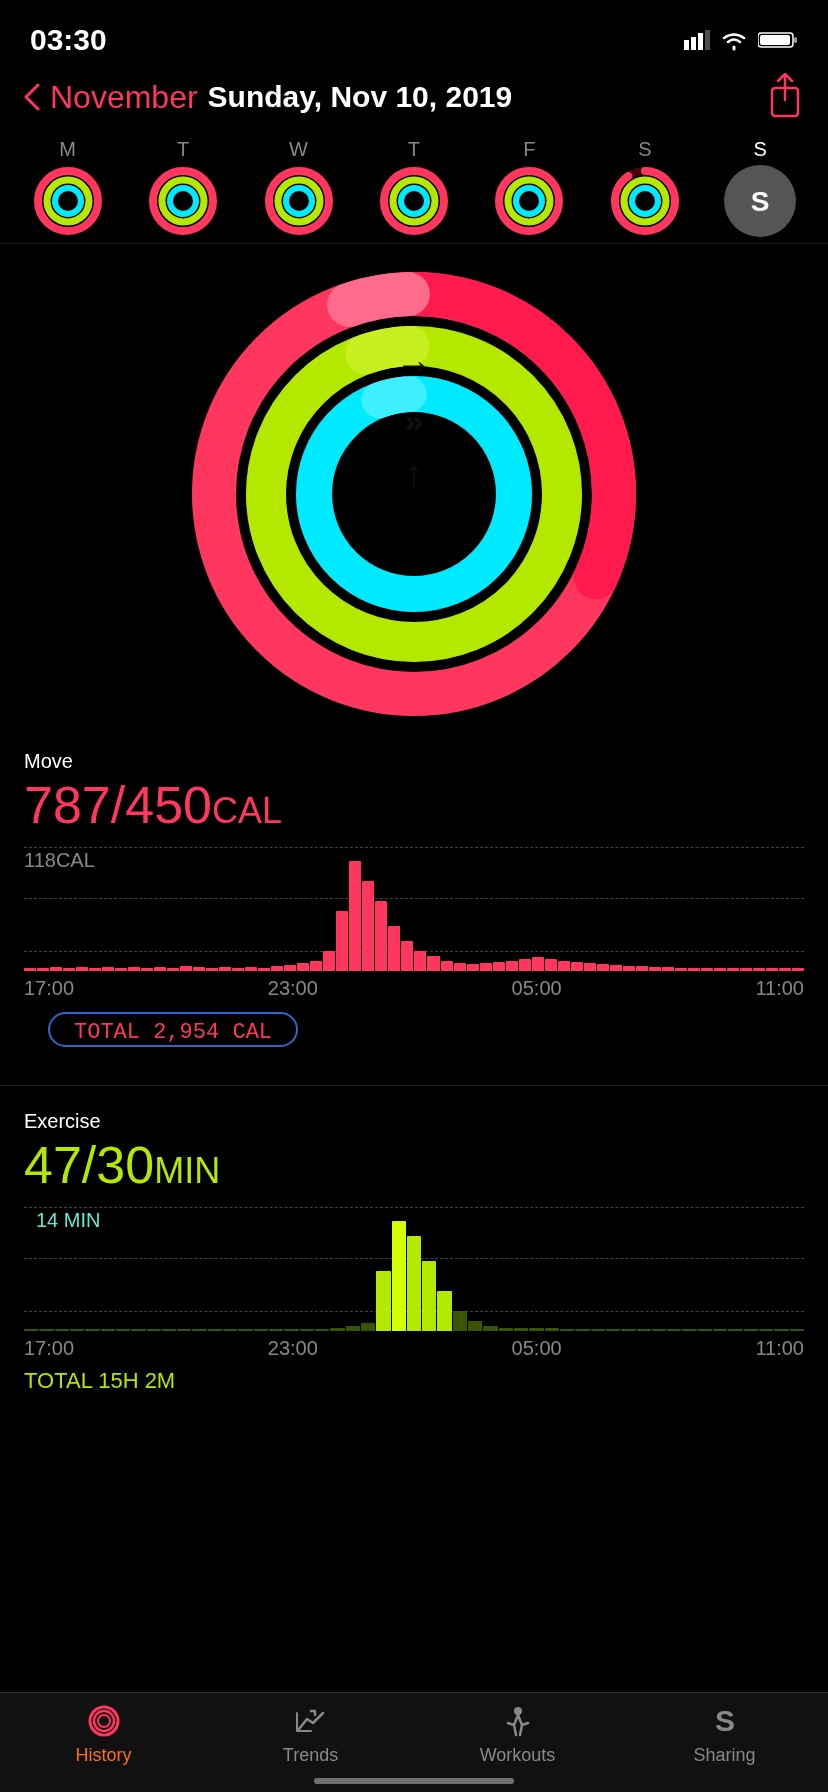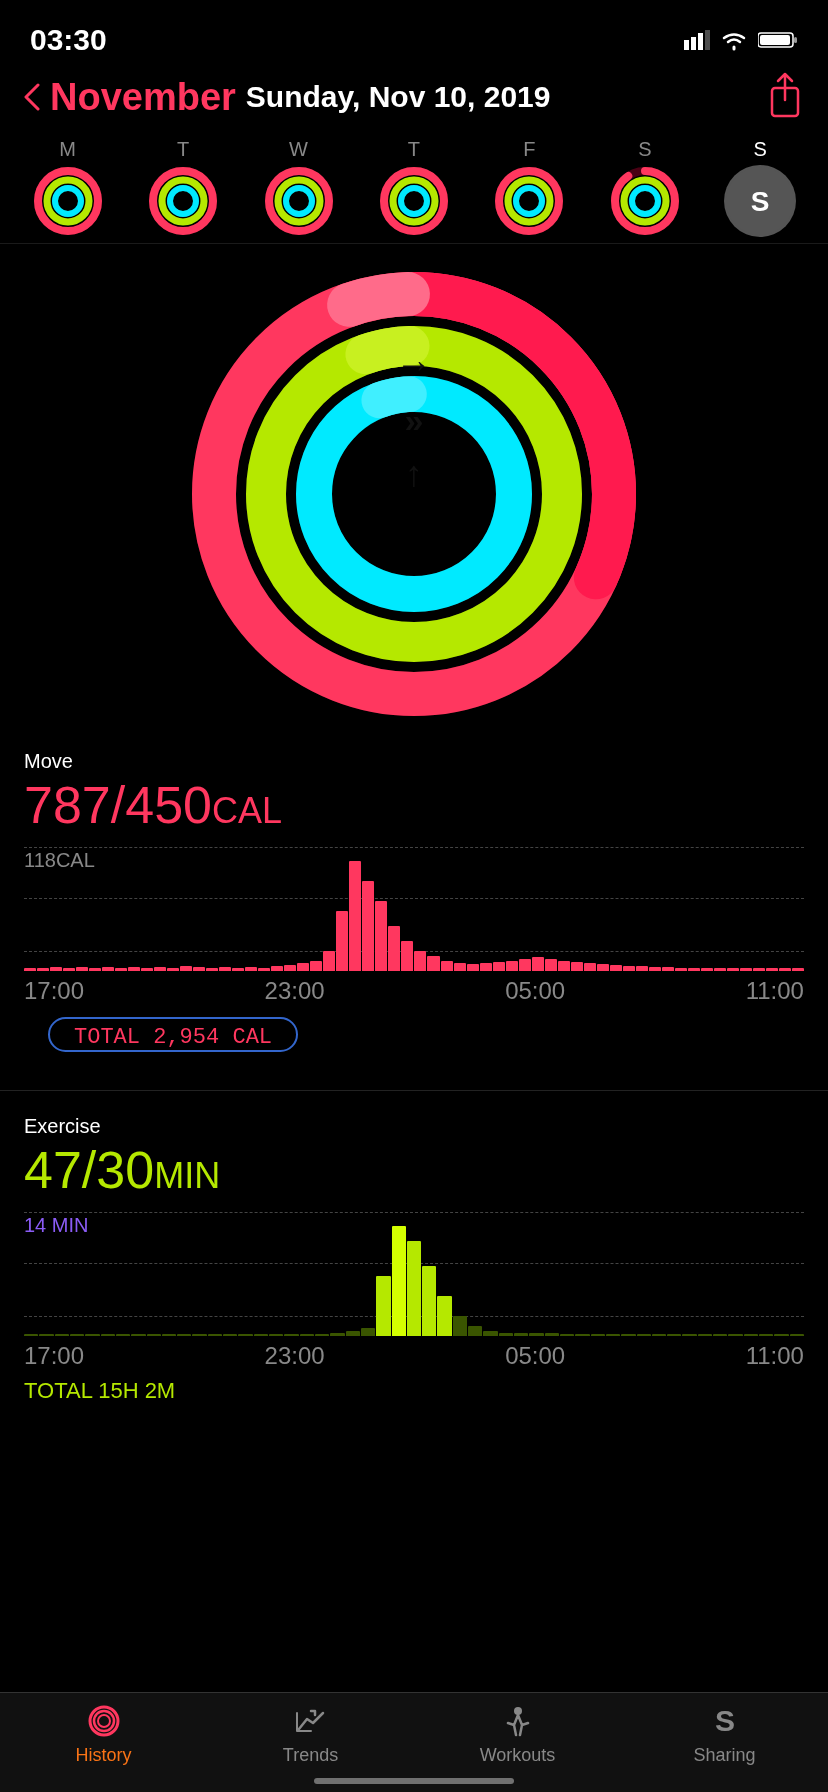--- a/index.html
+++ b/index.html
@@ -135,21 +135,21 @@
     .chart-label-top {
       position: absolute;
       left: 0;
       font-size: 20px;
       color: #888;
     }
     .chart-time-row {
       display: flex;
       justify-content: space-between;
       padding: 4px 24px;
-      font-size: 24px;
+      font-size: 20px;
       color: #888;
     }
     .chart-total {
       font-size: 22px;
       color: #ff375f;
       padding: 6px 24px 0;
       display: inline-block;
       border: 2px solid #3366cc;
       border-radius: 30px;
       margin: 4px 24px 16px;
@@ -253,21 +253,21 @@
       </svg>
     </div>
   </div>
 
   <div class="nav-header">
     <div class="nav-left">
       <div class="nav-back">
         <svg width="18" height="28" viewBox="0 0 18 28">
           <path d="M14 2 L2 14 L14 26" stroke="#ff375f" stroke-width="3" fill="none" stroke-linecap="round" stroke-linejoin="round"></path>
         </svg>
-        <span style="color:#ff375f;font-size:38px;margin-left:4px;font-weight:bold;">November</span>
+        <span style="color:#ff375f;font-size:32px;margin-left:4px;">November</span>
       </div>
       <span class="nav-title">Sunday, Nov 10, 2019</span>
     </div>
     <div>
       <svg width="38" height="46" viewBox="0 0 38 46">
         <rect x="6" y="16" width="26" height="28" rx="3" stroke="#ff375f" stroke-width="2.5" fill="none"></rect>
         <path d="M19 2 L19 28 M12 9 L19 2 L26 9" stroke="#ff375f" stroke-width="2.5" fill="none" stroke-linecap="round" stroke-linejoin="round"></path>
       </svg>
     </div>
   </div>
@@ -474,21 +474,21 @@
 
   <div class="stats-section">
     <div class="stat-label">Exercise</div>
     <div class="stat-value exercise-color">
       <span>47</span><span>/</span><span>30</span><span class="unit">MIN</span>
     </div>
   </div>
 
   <div style="position:relative;margin:0 24px;height:130px;">
     <div class="chart-dashed-line" style="top:4px;border-color:#444;"></div>
-    <span style="position:absolute;top:6px;left:0;font-size:20px;color:#8b5cf6;">14 MIN</span>
+    <span style="position:absolute;top:6px;left:12px;font-size:20px;color:#5eead4;">14 MIN</span>
     <div class="chart-dashed-line" style="top:55px;"></div>
     <div class="chart-dashed-line" style="top:108px;"></div>
 
     <div style="position:absolute;bottom:2px;left:0;right:0;height:110px;display:flex;align-items:flex-end;gap:1px;">
       <div style="flex:1;height:2px;background:#3a5500;border-radius:1px 1px 0 0;"></div>
       <div style="flex:1;height:2px;background:#3a5500;border-radius:1px 1px 0 0;"></div>
       <div style="flex:1;height:2px;background:#3a5500;border-radius:1px 1px 0 0;"></div>
       <div style="flex:1;height:2px;background:#3a5500;border-radius:1px 1px 0 0;"></div>
       <div style="flex:1;height:2px;background:#3a5500;border-radius:1px 1px 0 0;"></div>
       <div style="flex:1;height:2px;background:#3a5500;border-radius:1px 1px 0 0;"></div>

